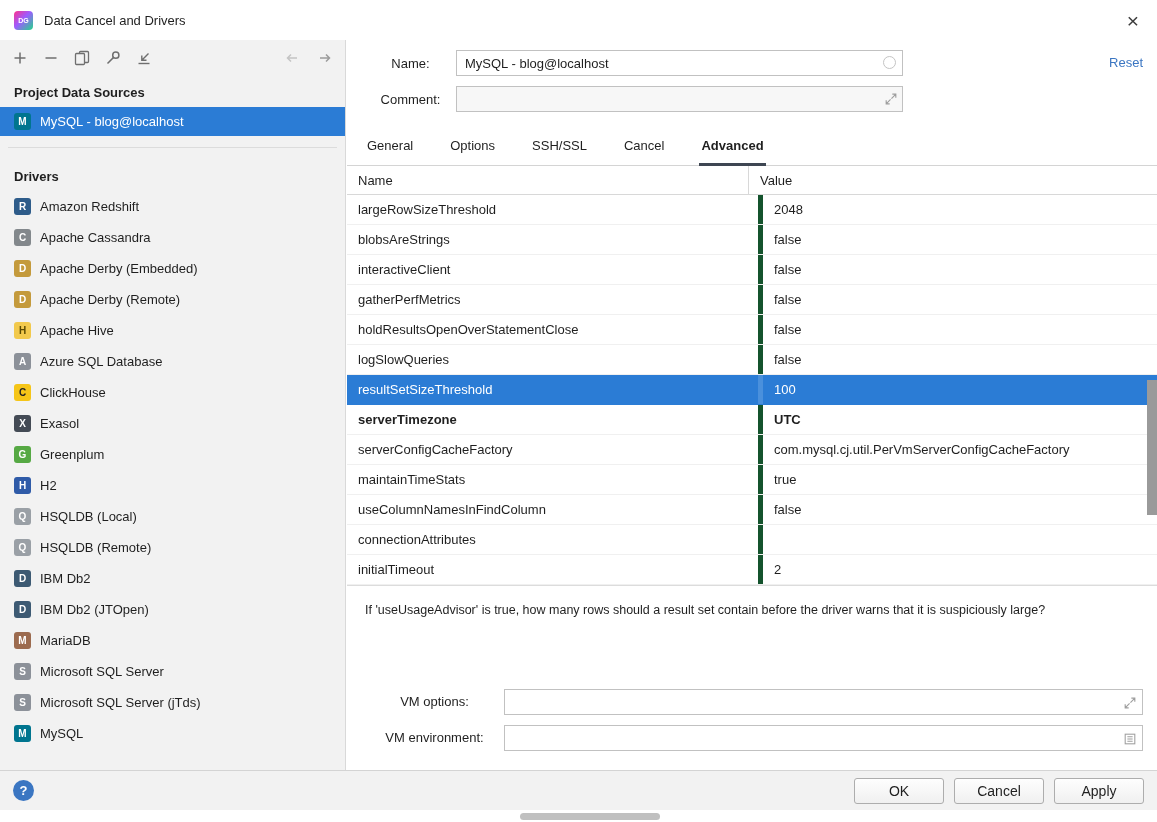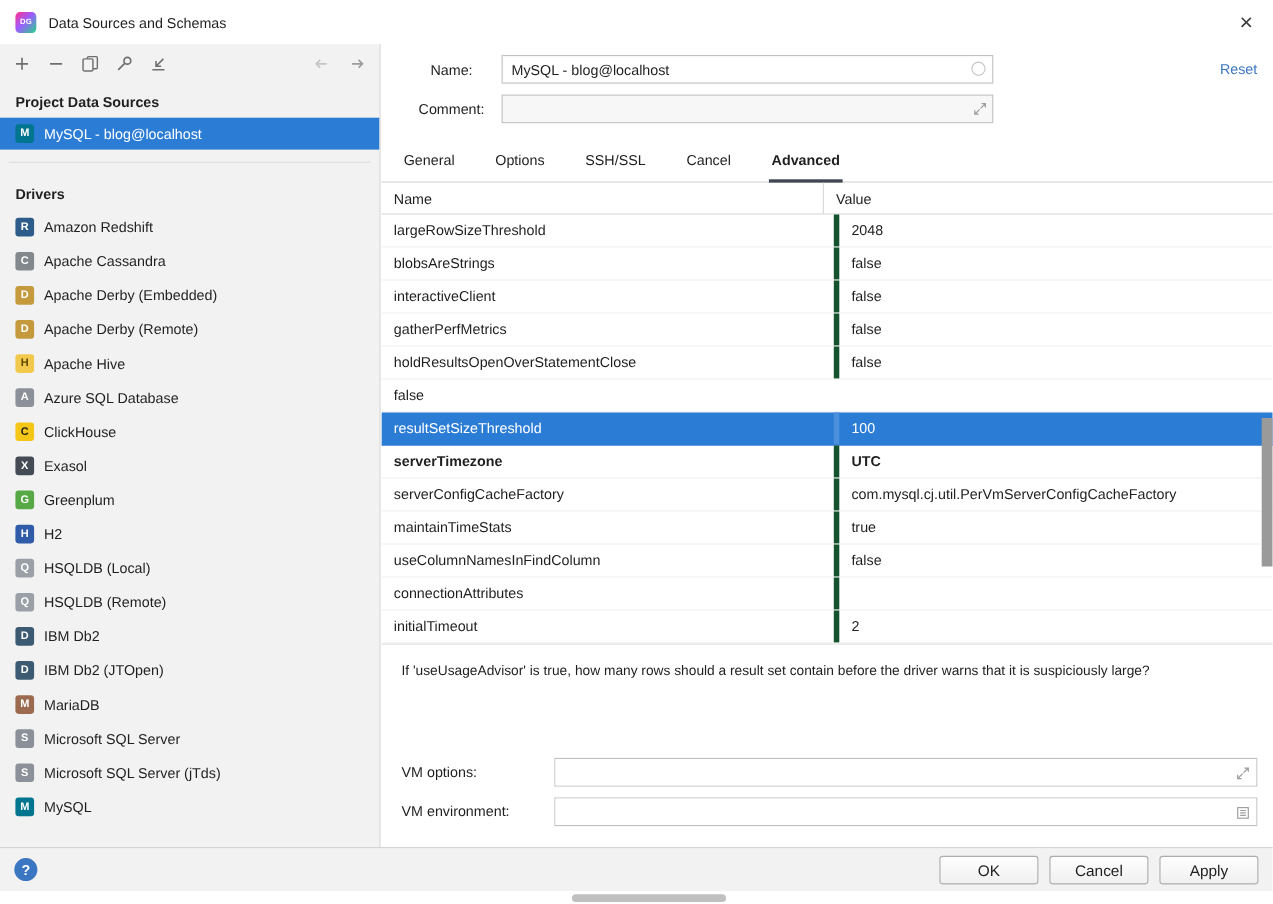--- a/index.html
+++ b/index.html
@@ -75,21 +75,21 @@
   .tc-value { flex:1; height:100%; display:flex; align-items:center; }
   .trow.selected { background:#2b7cd5; color:#fff; border-bottom-color:#2b7cd5; }
   .trow.selected .tc-name { border-right-color:#4a90dc; }
   .trow.bold { font-weight:bold; }
   .vscroll-thumb { position:absolute; right:0; top:340px; width:10px; height:135px; background:#9a9a9a; cursor:pointer; }
   
   .desc { border-top:1px solid #dcdcdc; padding:16px 18px 0; font-size:12.5px; line-height:16px; }
   
   .vm-section { margin-top:70px; }
   .vm-row { display:flex; align-items:center; margin:0 14px 9px 18px; height:27px; }
-  .vm-label { width:139px; flex:none; }
+  .vm-label { width:139px; flex:none;text-align:center; }
   .vm-input { flex:1; height:26px; border:1px solid #c1c1c1; background:#fff; position:relative; }
   
   .footer {
     position:absolute; left:0; right:0; bottom:12px; height:40px;
     background:#f2f2f2; border-top:1px solid #d4d4d4;
     display:flex; align-items:center; padding:0 13px;
   }
   .help-circle {
     width:21px; height:21px; border-radius:50%; background:#3b76c2; color:#fff;
     font-weight:bold; font-size:13px; display:flex; align-items:center; justify-content:center; cursor:pointer;
@@ -102,21 +102,21 @@
   }
   .bottom-strip { position:absolute; left:0; right:0; bottom:0; height:12px; background:#fff; }
   .hscroll-thumb { position:absolute; left:520px; bottom:2px; width:140px; height:7px; background:#c0c0c0; border-radius:4px; cursor:pointer; }
   svg { display:block; }
 </style>
 </head>
 <body>
 
 <div class="titlebar">
   <div class="app-icon">DG</div>
-  <div class="title-text">Data Sources and Schemas</div>
+  <div class="title-text">Data Cancel and Drivers</div>
   <div class="close-btn">×</div>
 </div>
 
 <div class="sidebar">
   <div class="sb-toolbar">
     <span class="tb-icon">
       <svg width="16" height="16" viewBox="0 0 16 16" fill="none" stroke="#6f6f6f" stroke-width="1.5">
           <path d="M8 2.5v11M2.5 8h11"></path>
         </svg>
     </span>
@@ -295,20 +295,21 @@
         </div>
         <div class="trow">
           <div class="tc tc-name">gatherPerfMetrics</div>
           <div class="tc tc-value">false</div>
         </div>
         <div class="trow">
           <div class="tc tc-name">holdResultsOpenOverStatementClose</div>
           <div class="tc tc-value">false</div>
         </div>
         <div class="trow">
+          <div class="tc tc-name">logSlowQueries</div>
           <div class="tc tc-value">false</div>
         </div>
         <div class="trow selected">
           <div class="tc tc-name">resultSetSizeThreshold</div>
           <div class="tc tc-value">100</div>
         </div>
         <div class="trow bold">
           <div class="tc tc-name">serverTimezone</div>
           <div class="tc tc-value">UTC</div>
         </div>

